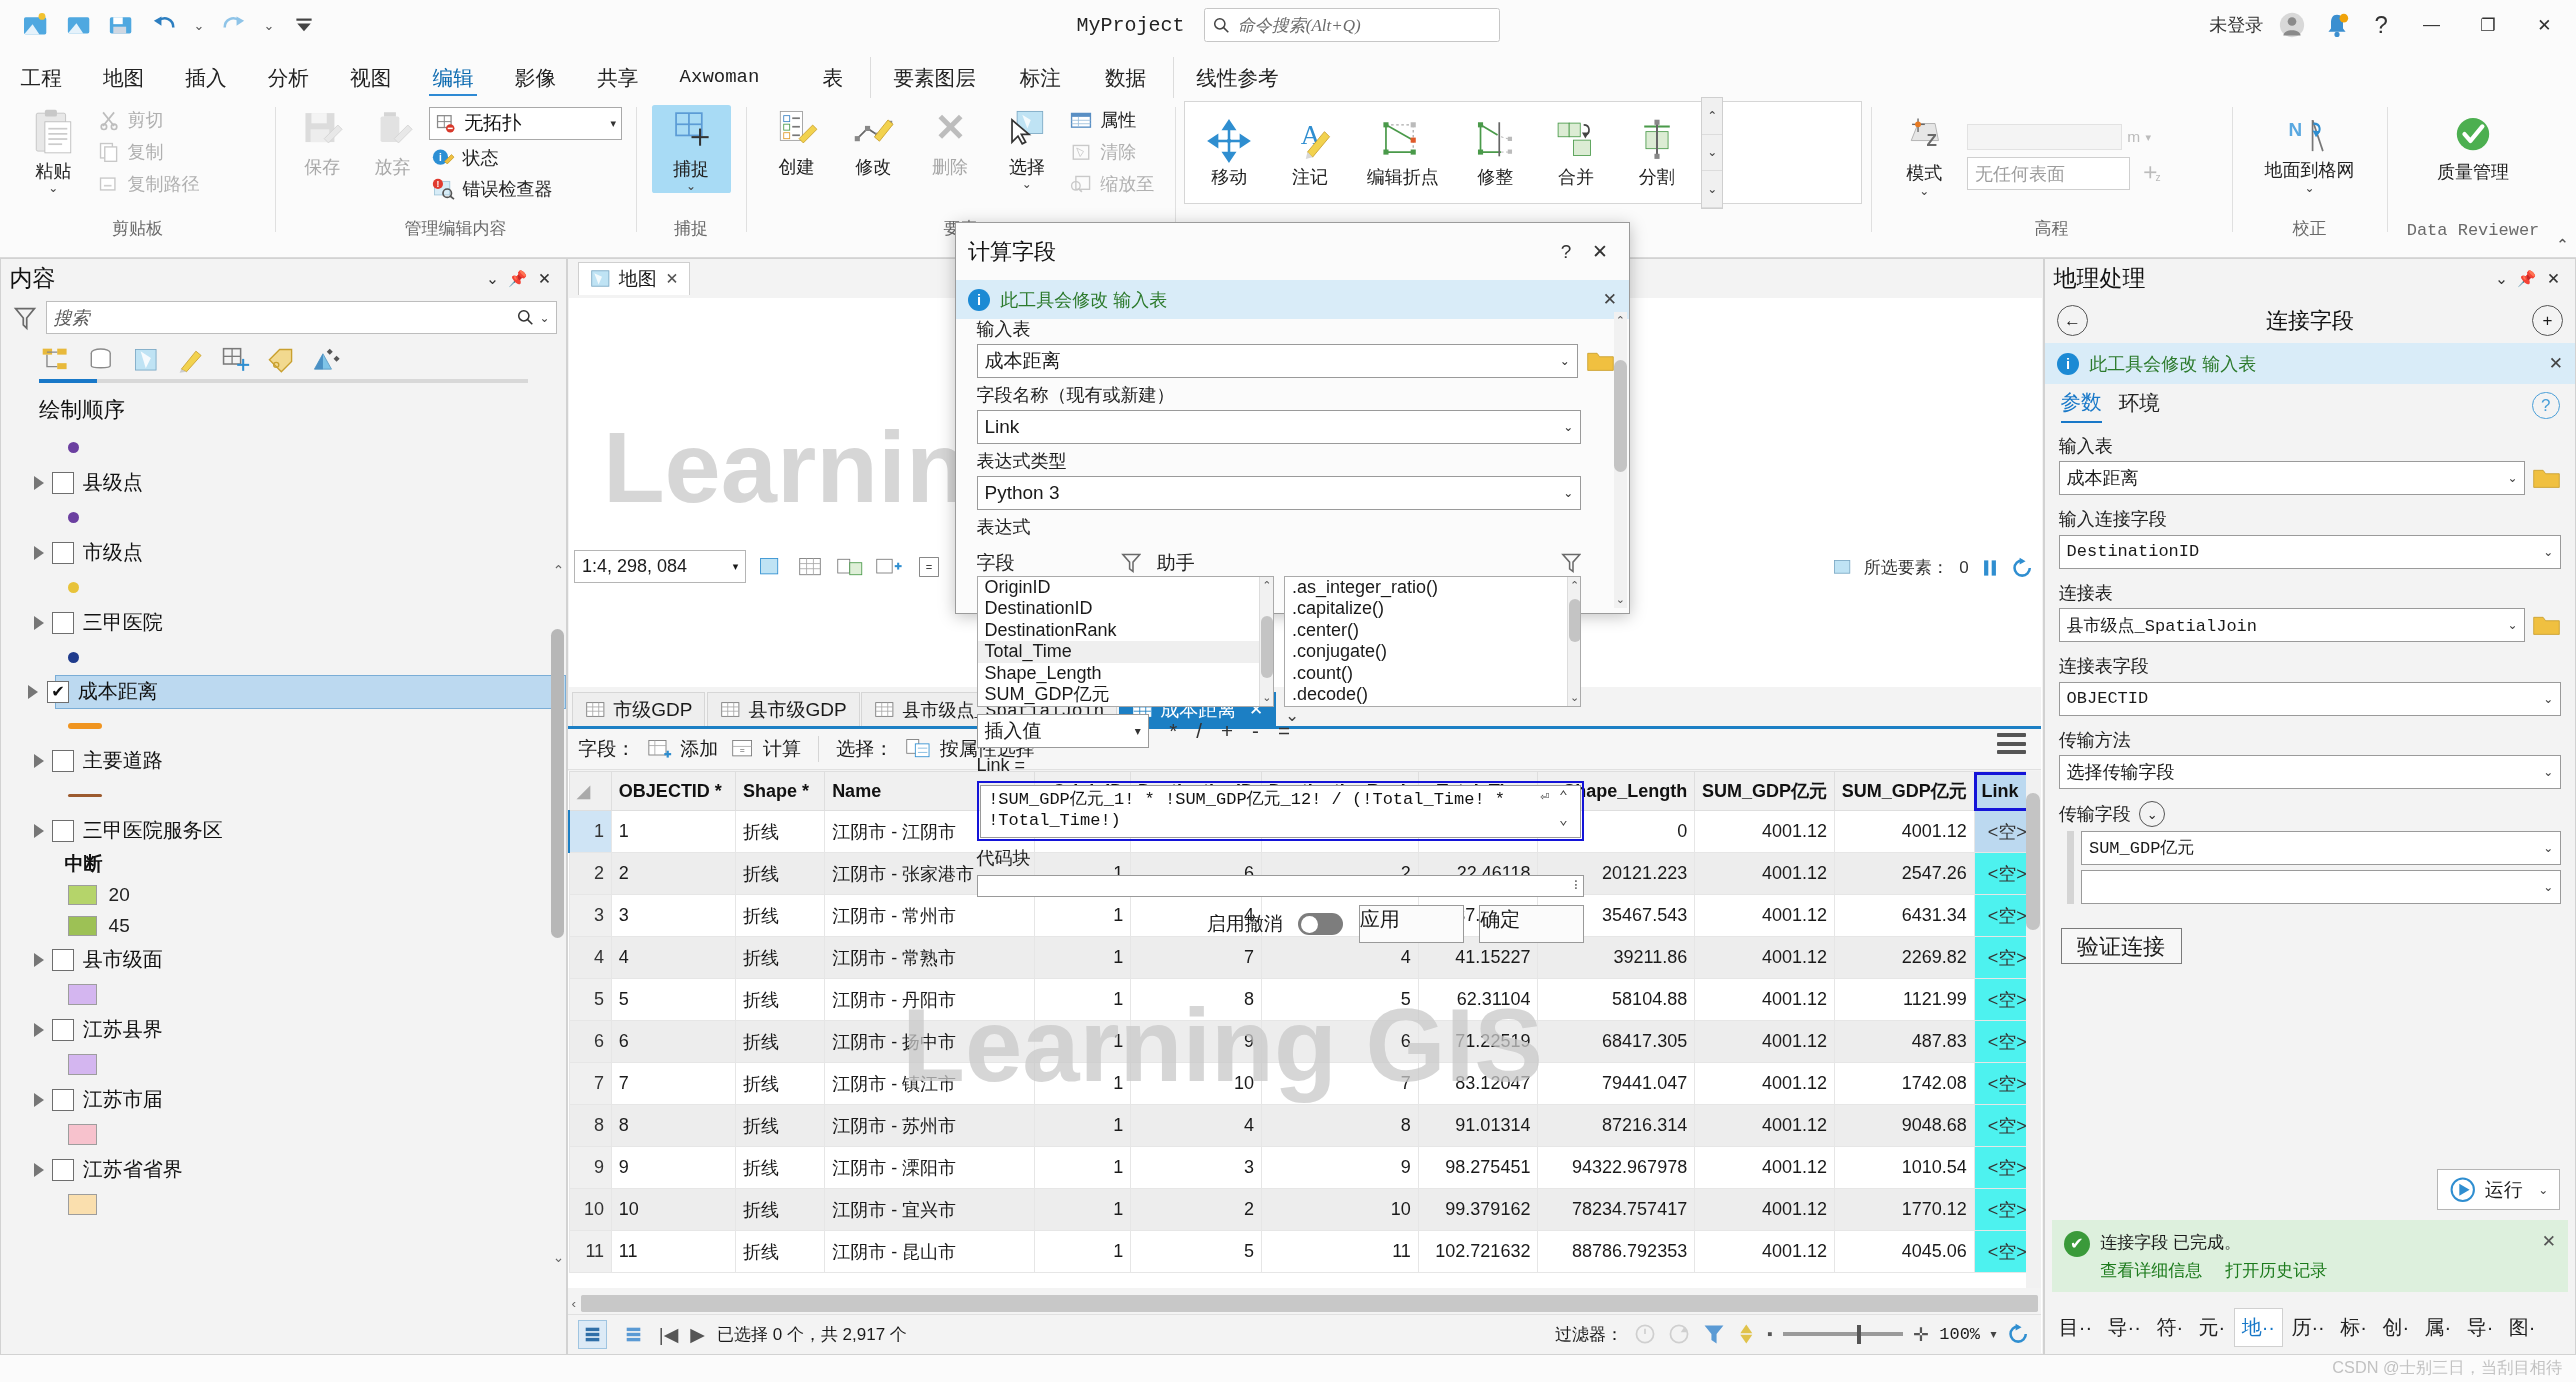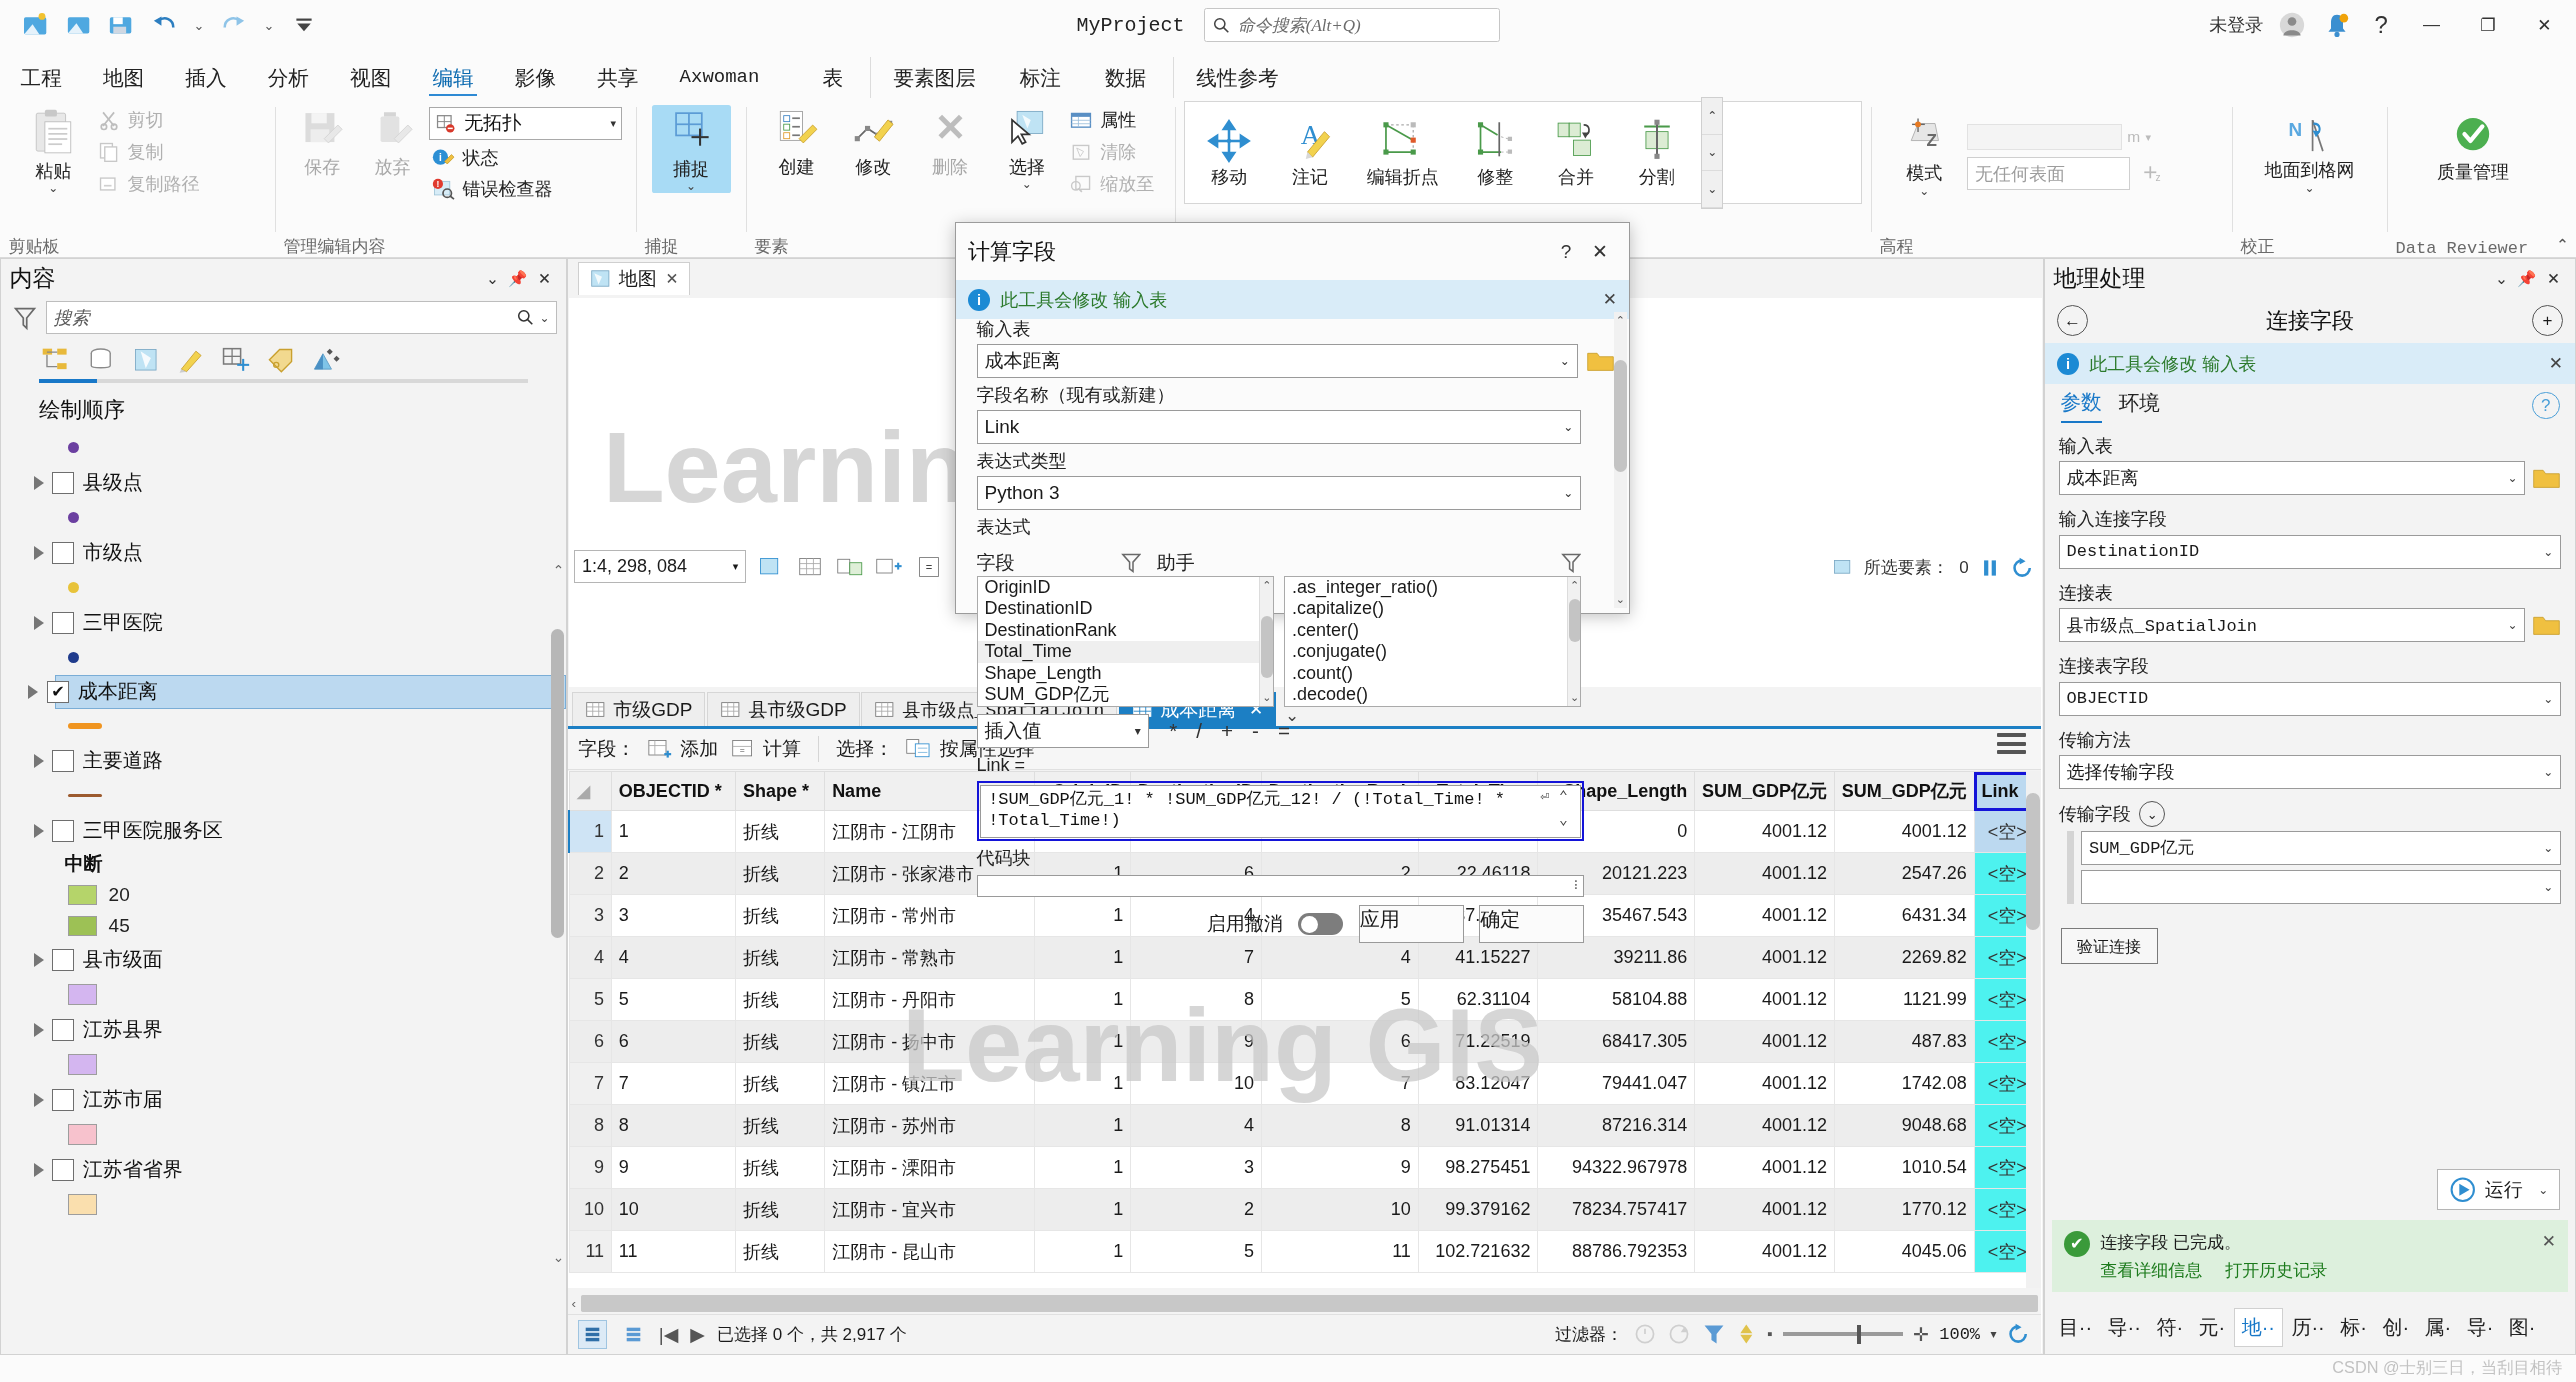--- a/index.html
+++ b/index.html
@@ -35,21 +35,21 @@
   .rtab.mono { font-family:"Liberation Mono","DejaVu Sans Mono",monospace; font-size:19px;}
   .ctx-sep { width:20.6px;}
   .ctx-tab { padding:0 22px; height:41px; line-height:41px; font-size:20.6px; color:#222; cursor:pointer;}
   .ctx-group { display:flex; align-items:flex-end; border-left:0.9px solid #dcdcdc; margin-left:5.2px;}
 
   
   .ribbon { position:absolute; left:0; top:98px; width:2576px; height:160px; background:#fbfbfb; border-bottom:0.9px solid #dadada; display:flex; }
   .rgroup { display:flex; flex-direction:column; justify-content:space-between; height:160px; position:relative; padding:0 8.6px; }
   .rgroup + .rgroup:before { content:""; position:absolute; left:0; top:8.6px; bottom:26px; width:0.9px; background:#e0e0e0;}
   .rg-body { display:flex; align-items:flex-start; padding:6.9px 5.2px 0 5.2px; gap:3.4px;}
-  .rg-title { font-size:17px; color:#6a6a6a; padding-bottom:0; position:relative;}
+  .rg-title { text-align:center; font-size:17px; color:#6a6a6a; padding-bottom:18px; position:relative;}
   .rg-title .dlg { position:absolute; right:1.7px; bottom:3.4px; font-size:12px; color:#8a8a8a; cursor:pointer;}
   .bigbtn { width:79px; display:flex; flex-direction:column; align-items:center; gap:3.4px; cursor:pointer; padding:3.4px 1.7px; border-radius:1.7px;}
   .bigbtn .lab { font-size:18px; color:#222; text-align:center; line-height:1.1;}
   .bigbtn .lab.dim { color:#a8a8a8;}
   .bigbtn .caret { font-size:12px; color:#444; line-height:6.9px;}
   .smallcol { display:flex; flex-direction:column; gap:4.3px; padding-top:1.7px;}
   .smbtn { display:flex; align-items:center; gap:7.7px; padding:1.7px 6.9px 1.7px 1.7px; cursor:pointer; border-radius:1.7px; white-space:nowrap;}
   .smbtn .lab { font-size:18px; color:#222;}
   .smbtn .lab.dim { color:#b0b0b0;}
   .combo { height:33px; border:0.9px solid #a9a9a9; background:#fff; display:flex; align-items:center; padding:0 5.2px; gap:6.9px; cursor:pointer;}
@@ -151,21 +151,21 @@
   .gp-tabs .tb { font-size:20.6px; color:#222; cursor:pointer; padding-bottom:5.2px;}
   .gp-tabs .tb.active { color:#1878c8; border-bottom:2.6px solid #1878c8;}
   .gp-tabs .help { margin-left:auto; width:27.5px; height:27.5px; border:1.7px solid #4a9fd8; border-radius:50%; color:#4a9fd8; font-size:17px; display:flex; align-items:center; justify-content:center; cursor:pointer;}
   .gp-field { padding:0 13.7px 5.2px 13.7px;}
   .gp-label { font-size:18px; color:#222; padding:6.9px 0 3.4px 0;}
   .gp-input { display:flex; align-items:center; gap:6.9px;}
   .gp-input .sel { flex:1; height:34px; border:0.9px solid #9a9a9a; background:#fff; display:flex; align-items:center; padding:0 6.9px; font-size:18px; cursor:pointer;}
   .gp-input .sel .v { flex:1; white-space:nowrap; overflow:hidden;}
   .gp-input .sel .cv { font-size:12px; color:#444;}
   .mono { font-family:"Liberation Mono","DejaVu Sans Mono",monospace; font-size:17px;}
-  .btn-plain { height:36px; border:0.9px solid #7a7a7a; background:#f7f7f7; font-size:16px; padding:0 15.5px; cursor:pointer;}
+  .btn-plain { height:36px; border:0.9px solid #7a7a7a; background:#f7f7f7; font-size:22px; padding:0 15.5px; cursor:pointer;}
   .gp-run { position:absolute; right:15.5px; bottom:144px; height:41px; border:0.9px solid #b5b5b5; background:#fff; display:flex; align-items:center; gap:8.6px; padding:0 10.3px; font-size:19px; cursor:pointer;}
   .gp-msg { position:absolute; left:6.9px; right:6.9px; bottom:62px; background:#ddf0dd; display:flex; align-items:flex-start; gap:10.3px; padding:10.3px 12px; font-size:17px;}
   .gp-msg .ok { width:26px; height:26px; border-radius:50%; background:#3a9a3a; color:#fff; display:flex; align-items:center; justify-content:center; font-size:16.3px; flex:none;}
   .gp-msg .lk { color:#1b7a1b; cursor:pointer;}
   .gp-msg .x { margin-left:auto; font-size:17px; color:#555; cursor:pointer;}
   .gp-dock { position:absolute; left:0; right:0; bottom:0; height:53px; display:flex; align-items:center; gap:1.7px; padding:0 6.9px; font-size:20px;}
   .gp-dock .d { padding:5.2px 6.9px; color:#222; cursor:pointer; white-space:nowrap;}
   .gp-dock .d.active { color:#1878c8; background:#fff; border:0.9px solid #d0d0d0;}
   .dlg { position:absolute; left:955px; top:222px; width:675px; height:388px;}
   .cf { position:absolute; left:955px; top:222px; width:675px; height:392px; background:#fbfbfb; border:0.9px solid #9b9b9b; box-shadow:0 3.4px 15.5px rgba(0,0,0,.25);}

